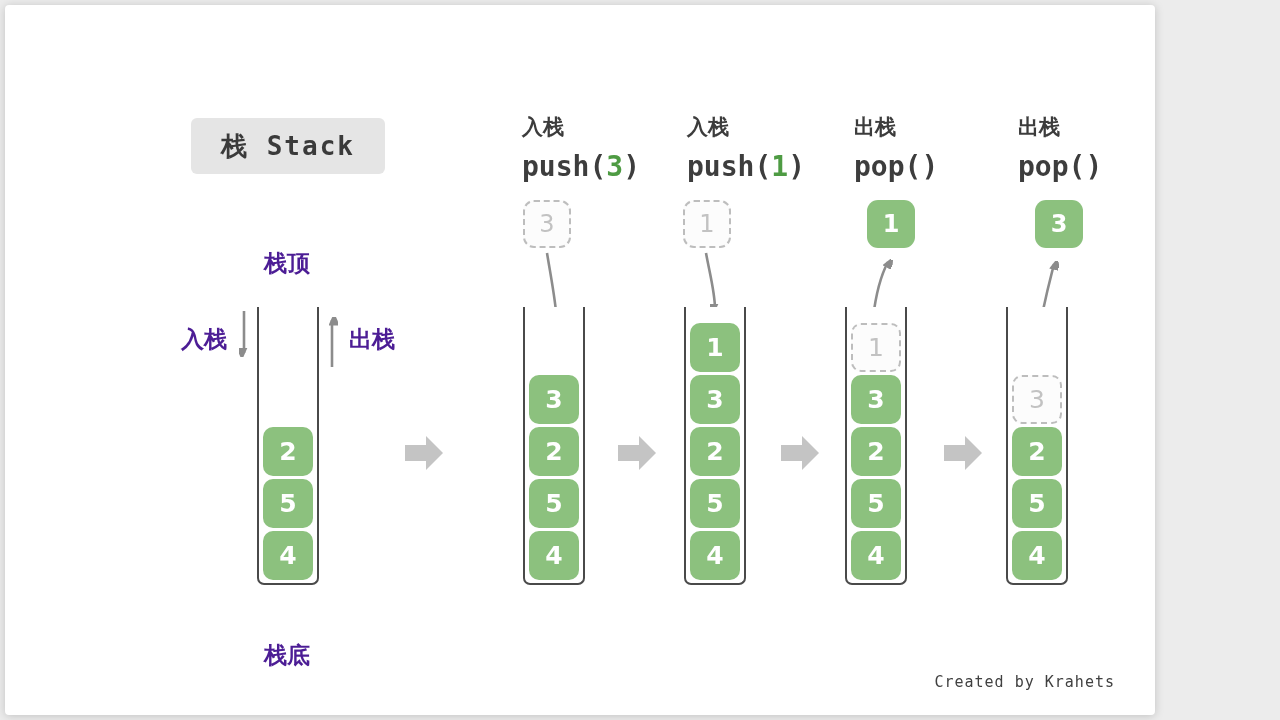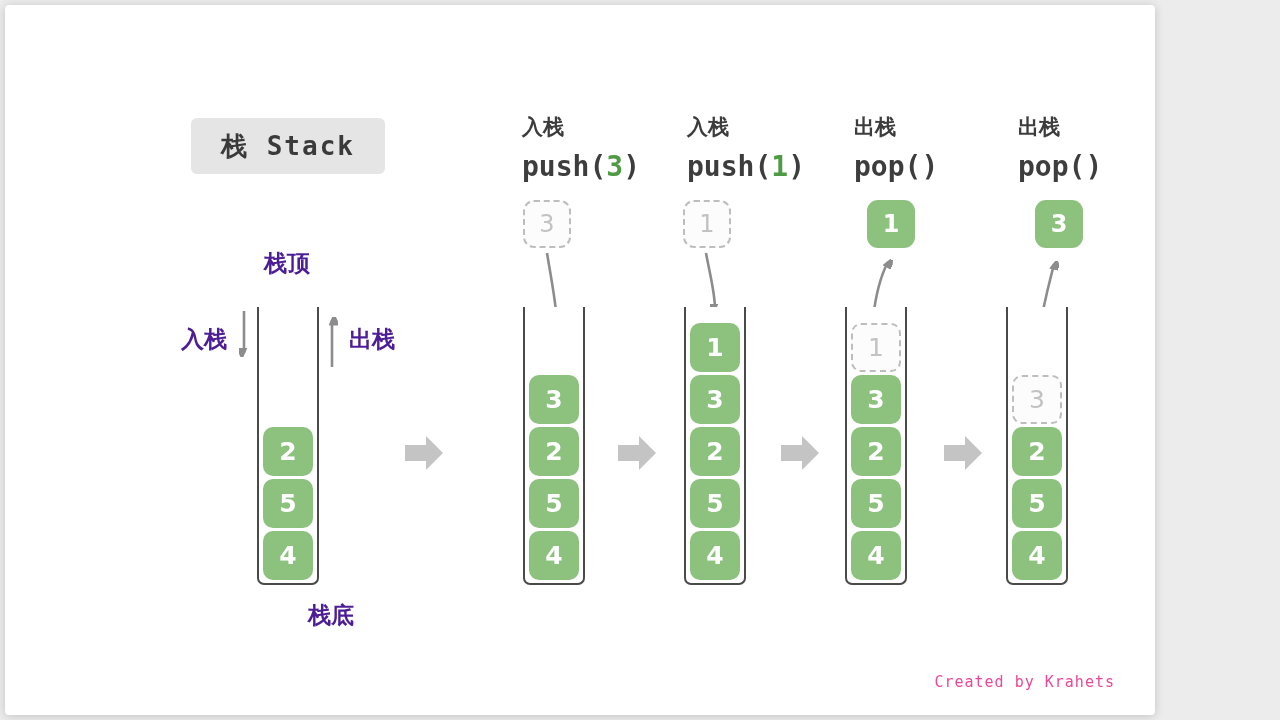--- a/index.html
+++ b/index.html
@@ -64,21 +64,21 @@
 
   
   .block-arrow { position:absolute; top:431px; }
 
   
   .overlay { position:absolute; left:0; top:0; pointer-events:none; }
 
   .credit {
     position:absolute; right:40px; bottom:24px;
     font-family:"DejaVu Sans Mono","Liberation Mono",monospace;
-    font-size:15px; color:#ec4899; letter-spacing:1px;
+    font-size:15px; color:#404040; letter-spacing:1px;
   }
 </style>
 </head>
 <body>
 
 <div class="card">
 
   <svg class="overlay" width="1280" height="720" viewBox="0 0 1280 720">
     <defs>
       <marker id="ah" markerWidth="9" markerHeight="9" refX="5.5" refY="3.5" orient="auto" markerUnits="userSpaceOnUse">
@@ -89,21 +89,21 @@
     <path d="M 327 362 L 327 315" stroke="#8c8c8c" stroke-width="2.6" fill="none" marker-end="url(#ah)"></path>
     <path d="M 542 248 C 548 285 555 315 551 350" stroke="#8c8c8c" stroke-width="2.6" fill="none" marker-end="url(#ah)"></path>
     <path d="M 701 248 C 705 270 710 288 710 304" stroke="#8c8c8c" stroke-width="2.6" fill="none" marker-end="url(#ah)"></path>
     <path d="M 868 313 C 871 288 876 270 883 257" stroke="#8c8c8c" stroke-width="2.6" fill="none" marker-end="url(#ah)"></path>
     <path d="M 1028 358 C 1034 320 1041 290 1049 259" stroke="#8c8c8c" stroke-width="2.6" fill="none" marker-end="url(#ah)"></path>
   </svg>
 
   <div class="title-box">栈 Stack</div>
 
   <div class="side-label" style="left:259px; top:243px;">栈顶</div>
-  <div class="side-label" style="left:259px; top:595px;margin-left:44px;">栈底</div>
+  <div class="side-label" style="left:259px; top:635px;">栈底</div>
   <div class="side-label" style="left:176px; top:319px;">入栈</div>
   <div class="side-label" style="left:344px; top:319px;">出栈</div>
 
   <div class="col-header" style="left:517px;">
     <div class="op">入栈</div>
     <div class="code"><span>push(</span><span class="arg">3</span><span>)</span></div>
   </div>
   <div class="col-header" style="left:682px;">
     <div class="op">入栈</div>
     <div class="code"><span>push(</span><span class="arg">1</span><span>)</span></div>

